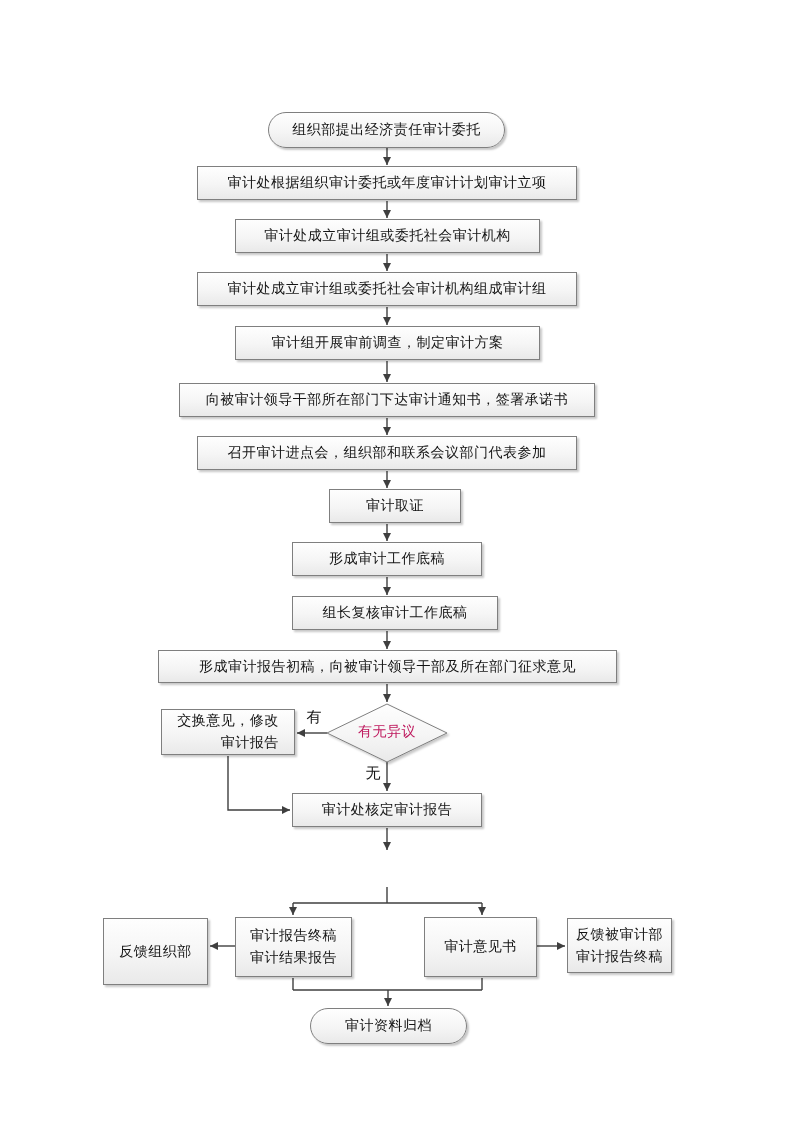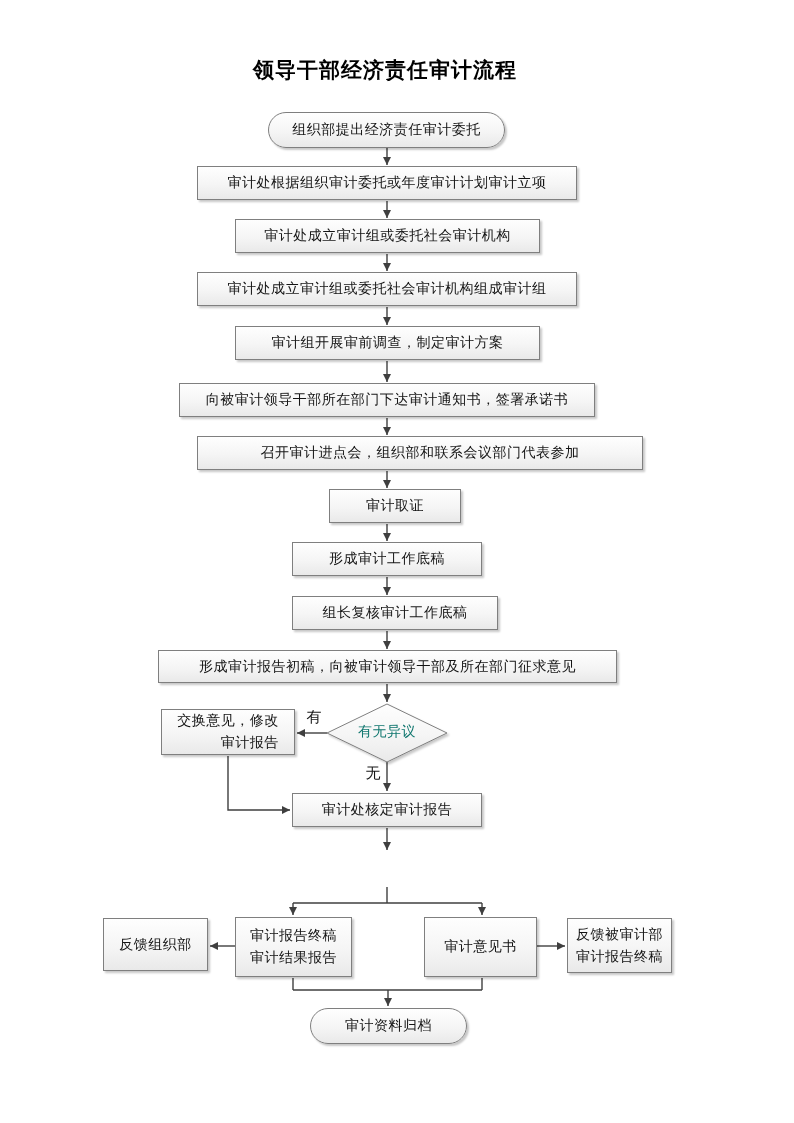--- a/index.html
+++ b/index.html
@@ -52,36 +52,35 @@
   }
   .pill {
     border-radius: 18px;
   }
   .diamond-label {
     position: absolute;
     width: 120px;
     text-align: center;
     font-size: 14px;
     letter-spacing: 0.5px;
-    color: #0f766e;
+    color: #be185d;
   }
   .edge-label {
     position: absolute;
     width: 22px;
     text-align: center;
     font-size: 15px;
     color: #141414;
   }
 </style>
 </head>
 <body>
 
 <div class="page">
 
-  <h1 class="title">领导干部经济责任审计流程</h1>
 
   <svg class="layer" width="794" height="1123" viewBox="0 0 794 1123">
     <defs>
       <marker id="ah" markerWidth="9" markerHeight="9" refX="8" refY="4" orient="auto" markerUnits="userSpaceOnUse">
         <path d="M0,0 L8,4 L0,8 Z" fill="#3f3f3f"></path>
       </marker>
       <linearGradient id="gDia" x1="0" y1="0" x2="0" y2="1">
         <stop offset="0%" stop-color="#fefefe"></stop>
         <stop offset="55%" stop-color="#f5f5f5"></stop>
         <stop offset="100%" stop-color="#e9e9e9"></stop>
@@ -139,21 +138,21 @@
   </div>
 
   <div class="node" style="left:235px;top:326px;width:305px;height:34px">
     <span>审计组开展审前调查，制定审计方案</span>
   </div>
 
   <div class="node" style="left:179px;top:383px;width:416px;height:34px">
     <span>向被审计领导干部所在部门下达审计通知书，签署承诺书</span>
   </div>
 
-  <div class="node" style="left:197px;top:436px;width:446px;height:34px">
+  <div class="node" style="left:197px;top:436px;width:380px;height:34px">
     <span>召开审计进点会，组织部和联系会议部门代表参加</span>
   </div>
 
   <div class="node" style="left:329px;top:489px;width:132px;height:34px">
     <span>审计取证</span>
   </div>
 
   <div class="node" style="left:292px;top:542px;width:190px;height:34px">
     <span>形成审计工作底稿</span>
   </div>
@@ -175,21 +174,21 @@
   <div class="node" style="left:161px;top:709px;width:134px;height:46px">
     <span>交换意见，修改
 审计报告</span>
   </div>
 
   <div class="node" style="left:292px;top:793px;width:190px;height:34px">
     <span>审计处核定审计报告</span>
   </div>
 
 
-  <div class="node" style="left:103px;top:918px;width:105px;height:53px">
+  <div class="node" style="left:103px;top:918px;width:105px;height:67px">
     <span>反馈组织部</span>
   </div>
 
   <div class="node" style="left:235px;top:917px;width:117px;height:60px">
     <span>审计报告终稿
 审计结果报告</span>
   </div>
 
   <div class="node" style="left:424px;top:917px;width:113px;height:60px">
     <span>审计意见书</span>

